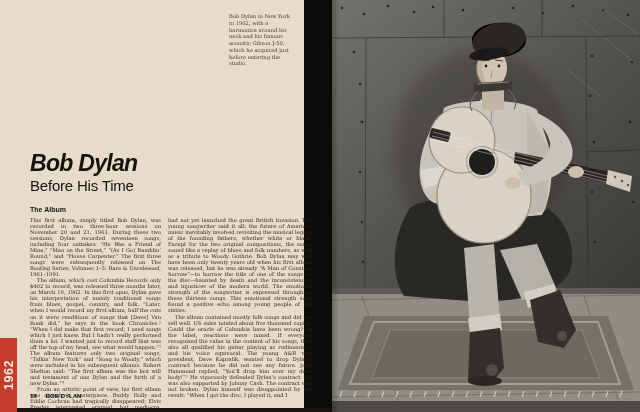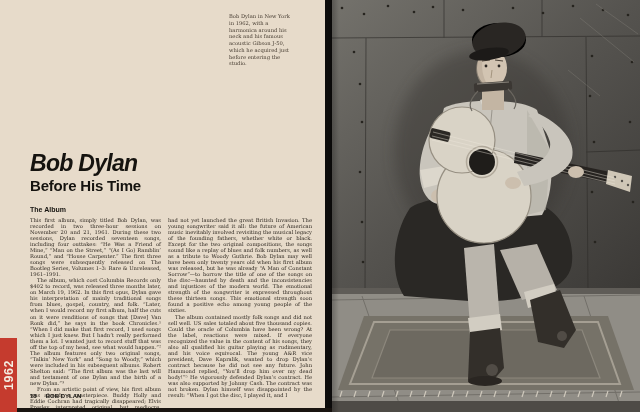--- a/index.html
+++ b/index.html
@@ -1,29 +1,29 @@
 <!DOCTYPE html>
 <html><head>
 <meta charset="utf-8">
 <style>
   html,body { margin:0; padding:0; }
   body { width:640px; height:412px; overflow:hidden; background:#111; }
   .spread { position:relative; width:640px; height:412px; background:#0d0c0b; }
 
   
-  .left-page { position:absolute; left:0; top:0; width:304px; height:412px; background:#e7dbca;padding-left:21px; }
+  .left-page { position:absolute; left:0; top:0; width:304px; height:412px; background:#e7dbca; }
   .left-bottom-edge { position:absolute; left:0; bottom:0; width:332px; height:4px; background:#191410; }
 
   .caption { position:absolute; left:229px; top:13px; width:67px;
     font-family:"DejaVu Serif", serif; font-size:5.2px; line-height:1.3; color:#43392e; }
 
   .title-block { position:absolute; left:30px; top:152px; color:#15130f;
     font-family:"Liberation Sans", sans-serif; }
   .title { font-size:23px; font-weight:bold; font-style:italic; letter-spacing:-0.7px; line-height:1; }
-  .subtitle { font-size:15px; font-weight:bold; line-height:1.05; margin-top:3px; letter-spacing:-0.2px; }
+  .subtitle { font-size:15px; font-weight:normal; line-height:1.05; margin-top:3px; letter-spacing:-0.2px; }
 
   .body-block { position:absolute; left:30px; top:206px; width:282px; }
   .section-heading { font-family:"Liberation Sans", sans-serif; font-weight:bold;
     font-size:7px; color:#15130f; margin:0 0 4px 0; }
   .columns { display:flex; gap:7px; }
   .col { text-align:justify; font-family:"DejaVu Serif", serif;
     font-size:5.2px; line-height:1.16; color:#2a241d; }
   .col1 { width:131px; } .col2 { width:144px; }
   .col p { margin:0; }
   .col p.indent { text-indent:7px; }

